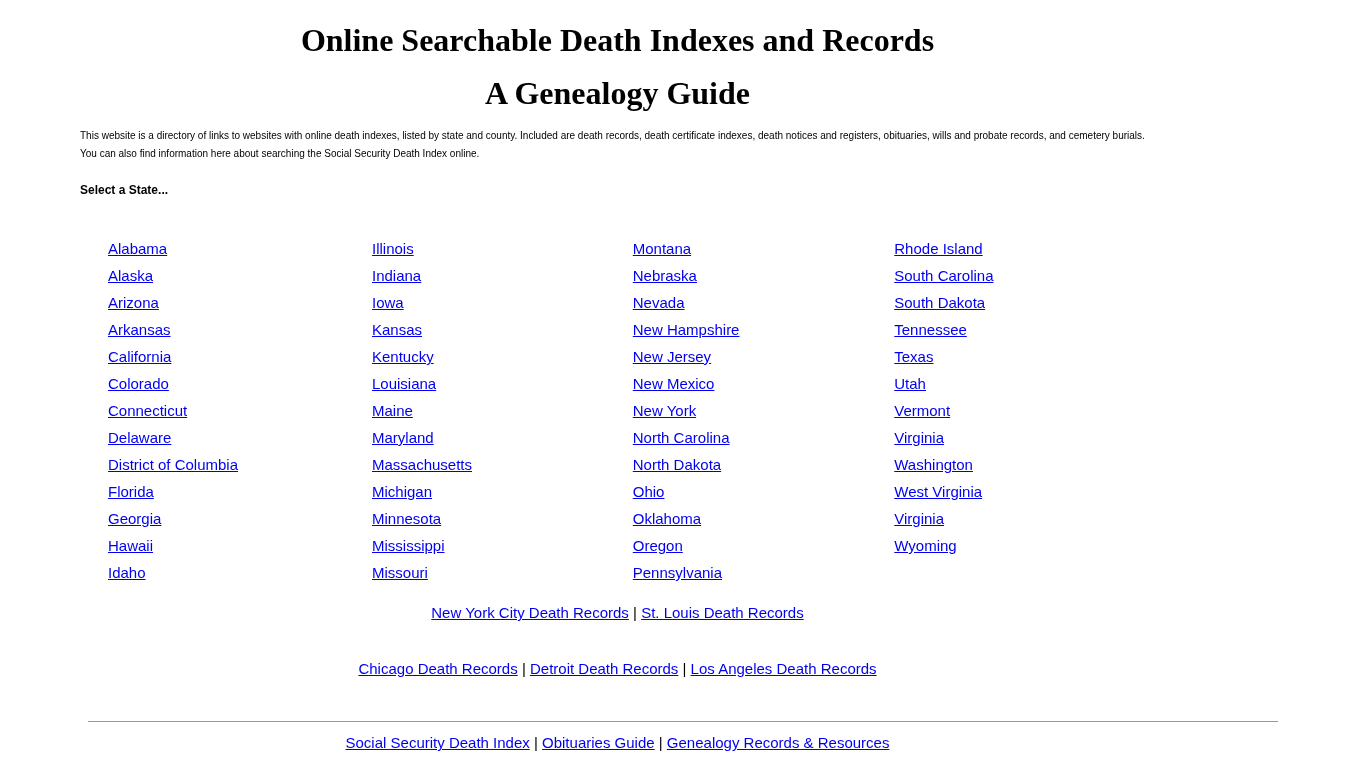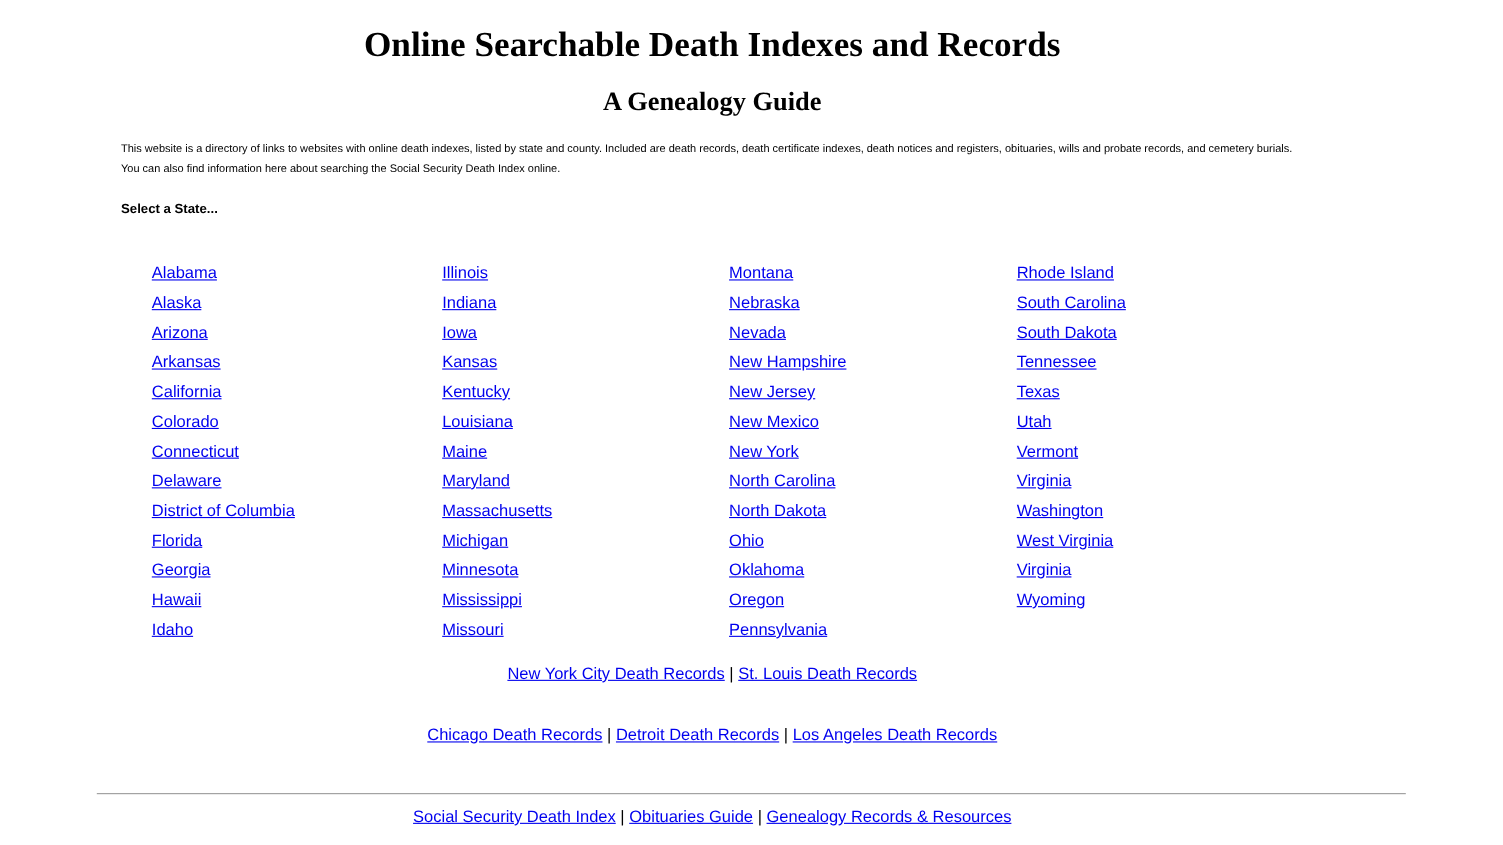--- a/index.html
+++ b/index.html
@@ -6,34 +6,34 @@
     margin: 0;
     padding: 0;
     width: 1366px;
     height: 768px;
     overflow: hidden;
     background: #ffffff;
     font-family: "Liberation Sans", sans-serif;
     color: #000000;
   }
   .content {
-    margin-left: 110px;
+    margin-left: 80px;
     width: 1075px;
   }
   h1.page-title {
     font-family: "Liberation Serif", serif;
     font-size: 32px;
     font-weight: bold;
     line-height: 37px;
     text-align: center;
     margin: 22px 0 0 0;
   }
   h2.page-subtitle {
     font-family: "Liberation Serif", serif;
-    font-size: 24px;
+    font-size: 32px;
     font-weight: bold;
     line-height: 28px;
     text-align: center;
     margin: 20px 0 0 0;
   }
   p.intro {
     font-size: 10px;
     line-height: 18px;
     margin: 20px 0 0 0;
   }

